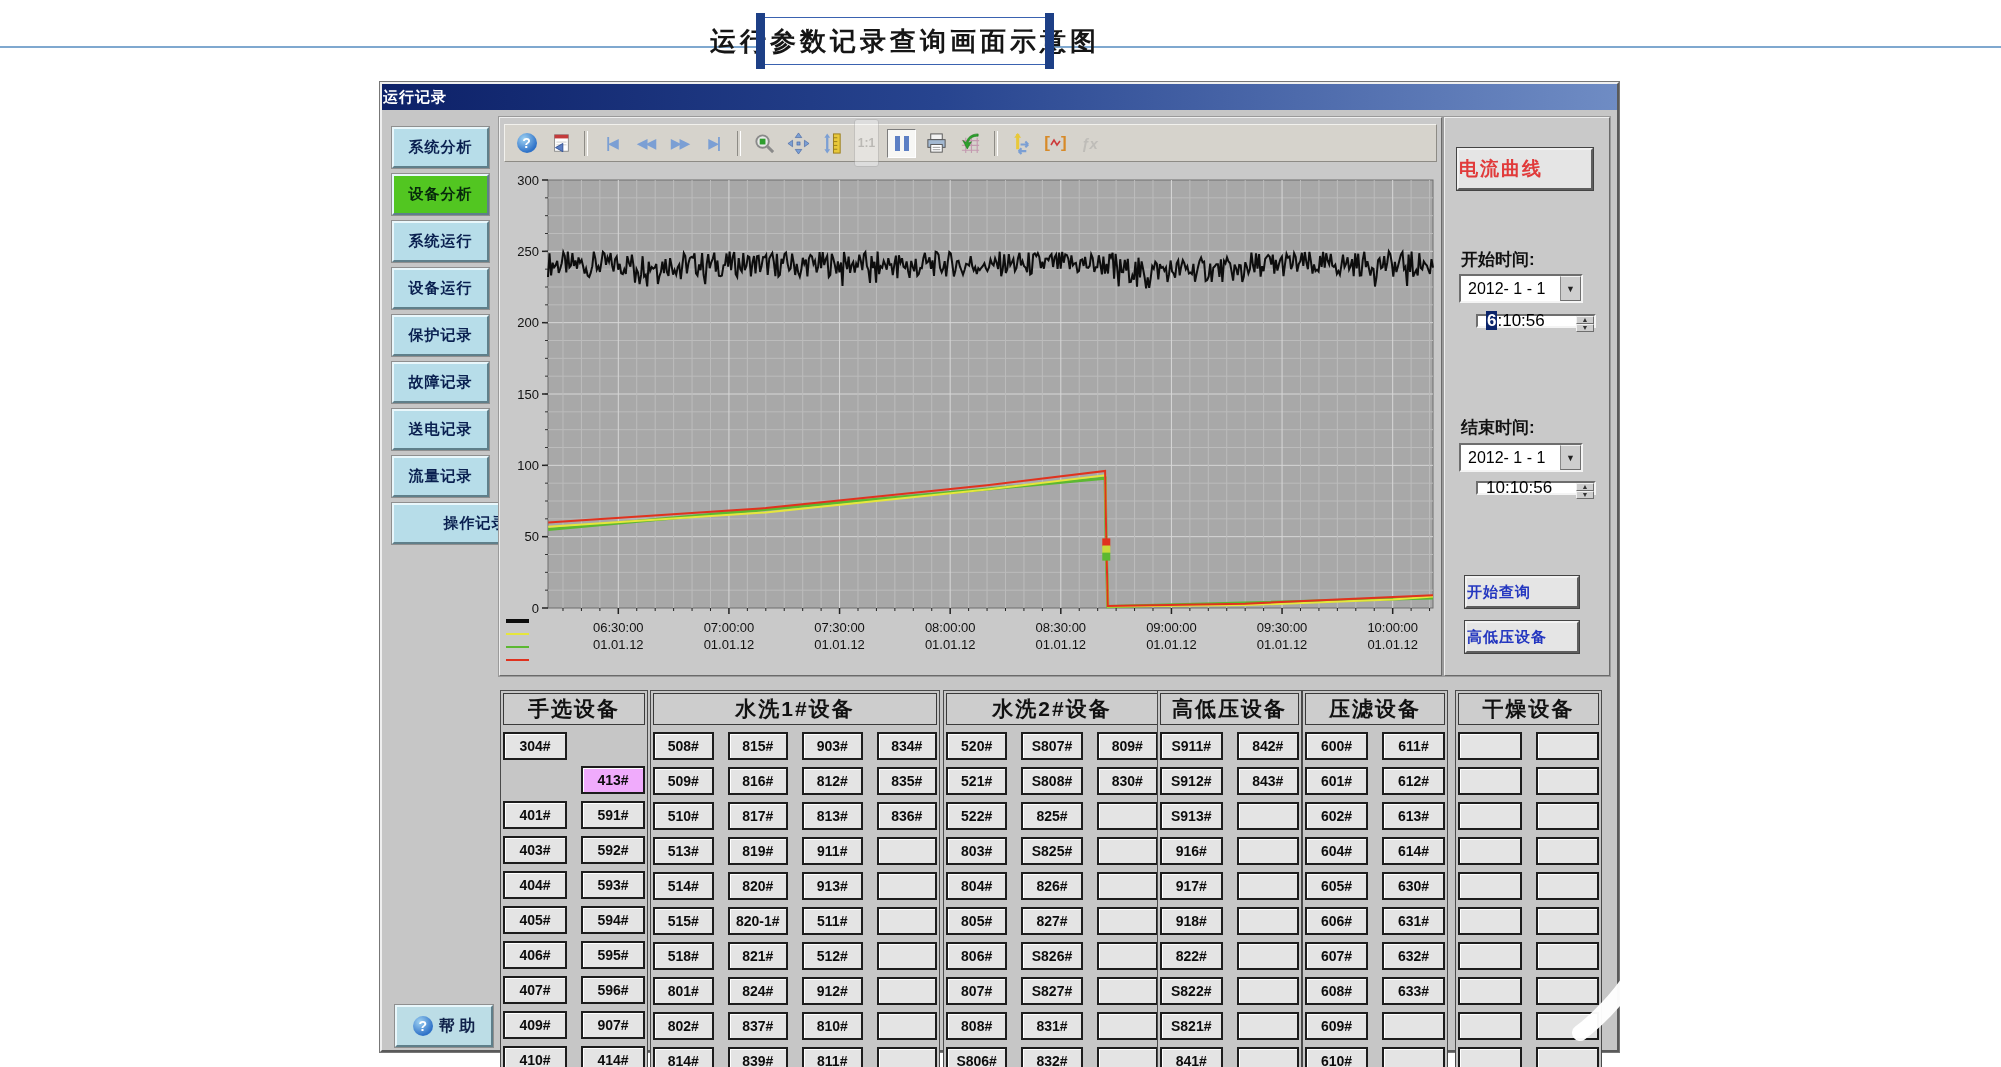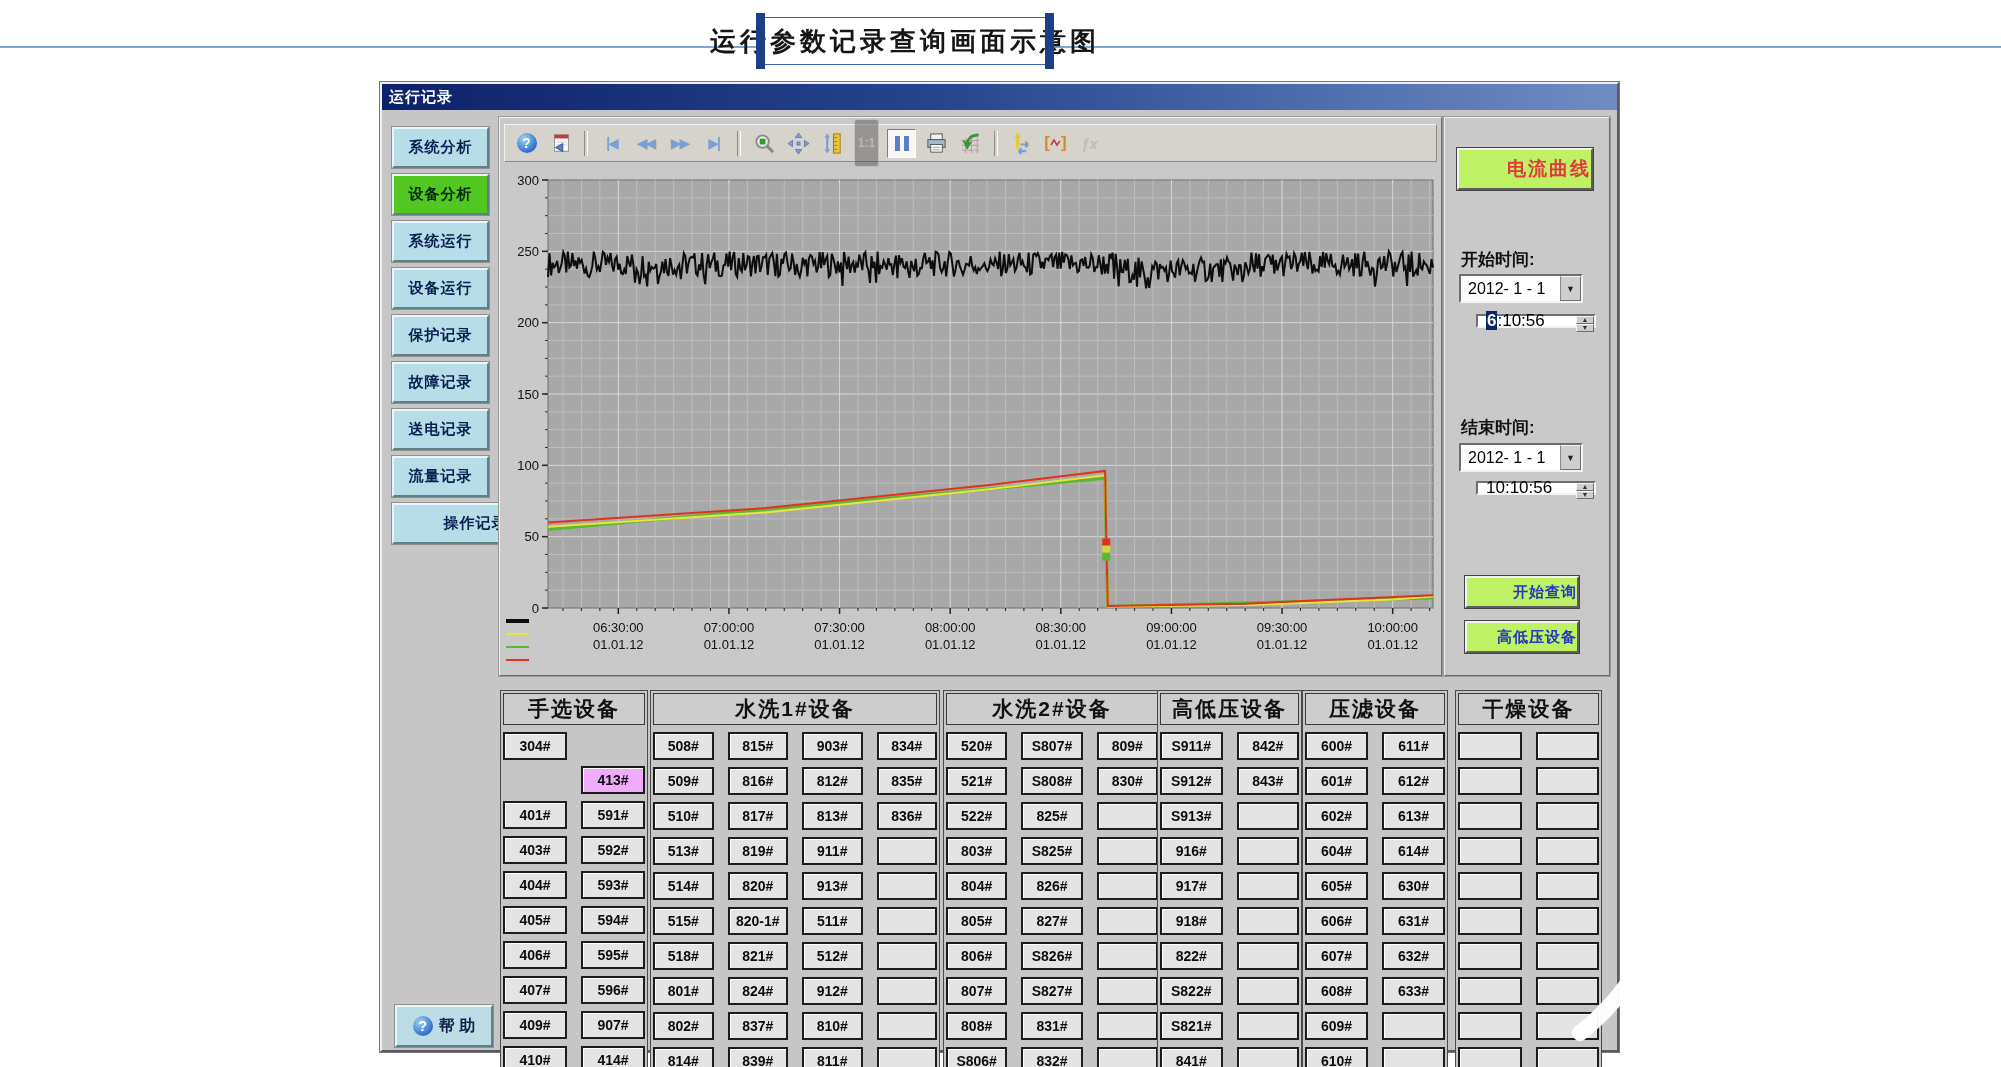--- a/index.html
+++ b/index.html
@@ -10,21 +10,21 @@
   .heading-box{position:absolute;left:760px;top:17px;width:288px;height:46px;background:#fff;
        border:1px solid #3a62b0;display:flex;align-items:center;justify-content:center;z-index:5;}
   .heading-box::before,.heading-box::after{content:"";position:absolute;top:-5px;bottom:-5px;width:9px;background:#1d3f86;}
   .heading-box::before{left:-5px;} .heading-box::after{right:-5px;}
   .heading-box h1{margin:0;font-size:26px;font-weight:bold;color:#151515;letter-spacing:4px;white-space:nowrap;}
   
   .win{position:absolute;left:380px;top:82px;width:1235px;height:966px;background:#c6c6c6;
        border:2px solid;border-color:#efefef #5a5a5a #5a5a5a #efefef;box-shadow:0 0 0 1px #777;z-index:10;}
   .titlebar{position:absolute;left:0;top:0;right:0;height:26px;
        background:linear-gradient(90deg,#0d2168 0%,#27448f 45%,#6f8cc4 100%);
-       display:flex;align-items:center;padding-left:7px;box-sizing:border-box;}
+       display:flex;align-items:center;padding-left:1px;box-sizing:border-box;}
   .titlebar span{color:#fff;font-weight:bold;font-size:15px;letter-spacing:1px;}
   
   .sidebar-btn{position:absolute;left:10px;width:93px;height:37px;background:#b7dde9;
        border:2px solid;border-color:#e9f7fb #5f7f8a #5f7f8a #e9f7fb;box-shadow:0 0 0 1px #8f8f8f;
        display:flex;align-items:center;justify-content:center;font-size:15px;font-weight:bold;
        color:#0a2050;cursor:pointer;letter-spacing:1px;}
   .sidebar-btn.active{background:#52c621;color:#07290c;}
   .helpbtn{position:absolute;left:13px;top:921px;width:94px;height:38px;background:#bcdde6;
        border:2px solid;border-color:#e9f7fb #5f7f8a #5f7f8a #e9f7fb;box-shadow:0 0 0 1px #8f8f8f;
        display:flex;align-items:center;justify-content:center;gap:6px;font-size:16px;font-weight:bold;
@@ -37,30 +37,30 @@
   .toolbar{position:absolute;left:4px;top:6px;right:4px;height:38px;background:#d6d3cc;
        border:1px solid;border-color:#f2f1ed #8d8b85 #8d8b85 #f2f1ed;
        display:flex;align-items:center;padding-left:8px;gap:7px;box-sizing:border-box;}
   .tbicon{width:27px;height:27px;display:flex;align-items:center;justify-content:center;
        color:#7b9fd4;font-weight:bold;cursor:pointer;flex:0 0 auto;}
   .tbicon svg{display:block;}
   .tbicon.disabled{opacity:.38;filter:grayscale(1);cursor:default;}
   .tbicon.pressed{background:#f7f7f5;border:1px solid;border-color:#7d7d7d #fff #fff #7d7d7d;}
   .tbsep{width:2px;height:25px;border-left:1px solid #8d8b85;border-right:1px solid #fff;margin:0 3px;flex:0 0 auto;}
   .navtxt{font-size:14px;letter-spacing:-2px;white-space:nowrap;}
-  .o2o{font-size:12px;color:#8f8f8f;border:1px solid #a5a5a5;border-radius:3px;padding:16px 3px;background:#7f1d1d;}
+  .o2o{font-size:12px;color:#8f8f8f;border:1px solid #a5a5a5;border-radius:3px;padding:16px 3px;background:#ffffff;}
   .pbars{display:flex;gap:4px;} .pbars i{width:5px;height:15px;background:#5c7fc4;display:block;}
   .fxtxt{font-size:15px;font-style:italic;color:#9a9a9a;}
   .brk{color:#d78a28;font-size:17px;display:flex;align-items:center;}
   .chartwrap{position:absolute;left:3px;top:52px;width:937px;height:502px;}
   
   .ctrlpanel{position:absolute;left:1062px;top:33px;width:164px;height:557px;background:#c9c9c9;
        border:1px solid;border-color:#efefef #6a6a6a #6a6a6a #efefef;box-shadow:0 0 0 1px #9a9a9a;}
-  .btn3d{background:#bef264;border:2px solid;border-color:#f2f2f2 #5e5e5e #5e5e5e #f2f2f2;
-       box-shadow:0 0 0 1px #444;display:flex;align-items:center;justify-content:flex-end;cursor:pointer;}
+  .btn3d{background:#e5e5e5;border:2px solid;border-color:#f2f2f2 #5e5e5e #5e5e5e #f2f2f2;
+       box-shadow:0 0 0 1px #444;display:flex;align-items:center;justify-content:flex-start;cursor:pointer;}
   .curvebtn{position:absolute;left:12px;top:30px;width:132px;height:38px;font-size:19px;font-weight:bold;
        color:#e13a3a;letter-spacing:2px;}
   .ctrl-label{position:absolute;left:16px;font-size:17px;font-weight:bold;color:#111;}
   .combo{position:absolute;left:14px;width:124px;height:29px;background:#fff;
        border:2px solid;border-color:#6e6e6e #f4f4f4 #f4f4f4 #6e6e6e;display:flex;align-items:center;box-sizing:border-box;}
   .combo .val{flex:1;font-size:16px;padding-left:7px;color:#000;white-space:nowrap;}
   .combo .drop{width:19px;align-self:stretch;background:#cecece;border-left:1px solid #888;
        display:flex;align-items:center;justify-content:center;font-size:9px;color:#222;cursor:pointer;
        border-top:1px solid #f2f2f2;border-right:1px solid #6e6e6e;border-bottom:1px solid #6e6e6e;}
   .spin{position:absolute;left:31px;width:120px;height:14px;background:#fff;

